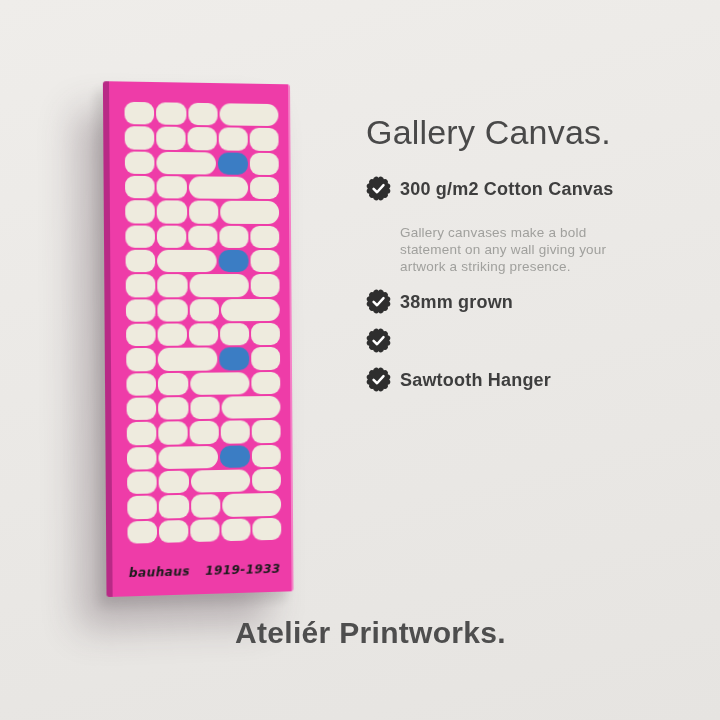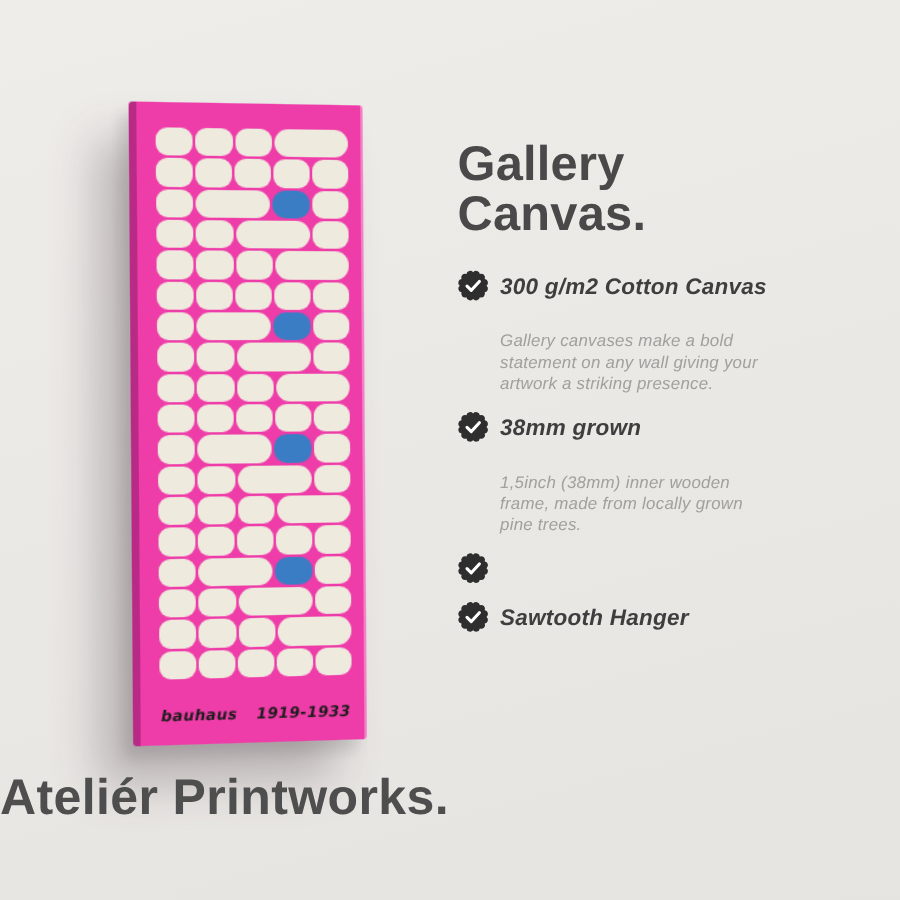--- a/index.html
+++ b/index.html
@@ -55,41 +55,41 @@
     position:absolute;left:16px;right:13px;bottom:16px;
     display:flex;justify-content:space-between;align-items:baseline;
     font-family:"DejaVu Sans",sans-serif;
     font-weight:bold;font-style:italic;
     font-size:12px;letter-spacing:0.4px;color:#1c1c1c;
   }
 
   
   .details{position:absolute;left:366px;top:112px;width:286px;}
   .details h1{
-    font-size:39px;font-weight:bold;color:var(--ink-dark);
+    font-size:34px;font-weight:normal;color:var(--ink-dark);
     letter-spacing:0.2px;line-height:40px;margin-bottom:26px;
   }
-  .feature{display:flex;gap:9px;margin-bottom:16px;font-style:italic;}
+  .feature{display:flex;gap:9px;margin-bottom:16px;}
   .feature.gap-before{margin-top:8px;}
   .badge{width:25px;height:25px;flex:none;margin-top:-2px;}
   .badge svg{display:block;width:25px;height:25px;}
   .ftext{width:252px;}
   .ftext h2{
     font-size:18px;font-weight:bold;color:var(--ink-title);
     letter-spacing:0.2px;line-height:22px;
   }
   .ftext p{
     margin-top:24px;font-size:13.5px;color:var(--ink-body);
     line-height:17px;letter-spacing:0.2px;white-space:pre-line;
   }
 
   
   .brand-footer{
-    position:absolute;top:616px;left:0;width:700px;text-align:left;
-    font-size:40px;font-weight:bold;color:#4e4e4e;letter-spacing:0.3px;
+    position:absolute;top:616px;left:0;width:700px;text-align:center;
+    font-size:30px;font-weight:bold;color:#4e4e4e;letter-spacing:0.3px;padding-left:41px;
   }
 </style>
 </head>
 <body>
 
 <div class="stage">
 
   <div class="canvas-wrap">
     <div class="canvas-front">
       <div class="pattern">
@@ -234,23 +234,20 @@
 
     <div class="feature">
       <span class="badge">
         <svg viewBox="0 0 24 24" aria-hidden="true">
           <path fill="#2e2e2e" d="M22.3 12 A2.9 2.9 0 0 1 20.92 17.15 A2.9 2.9 0 0 1 17.15 20.92 A2.9 2.9 0 0 1 12 22.3 A2.9 2.9 0 0 1 6.85 20.92 A2.9 2.9 0 0 1 3.08 17.15 A2.9 2.9 0 0 1 1.7 12 A2.9 2.9 0 0 1 3.08 6.85 A2.9 2.9 0 0 1 6.85 3.08 A2.9 2.9 0 0 1 12 1.7 A2.9 2.9 0 0 1 17.15 3.08 A2.9 2.9 0 0 1 20.92 6.85 A2.9 2.9 0 0 1 22.3 12 Z"></path>
           <path fill="none" stroke="#ffffff" stroke-width="2.4" stroke-linecap="round" stroke-linejoin="round" d="M7.3 12.4 L10.6 15.6 L16.8 8.8"></path>
         </svg>
       </span>
       <div class="ftext">
         <h2>38mm grown</h2>
-        <p>1,5inch (38mm) inner wooden
-frame, made from locally grown
-pine trees.</p>
       </div>
     </div>
 
     <div class="feature">
       <span class="badge">
         <svg viewBox="0 0 24 24" aria-hidden="true">
           <path fill="#2e2e2e" d="M22.3 12 A2.9 2.9 0 0 1 20.92 17.15 A2.9 2.9 0 0 1 17.15 20.92 A2.9 2.9 0 0 1 12 22.3 A2.9 2.9 0 0 1 6.85 20.92 A2.9 2.9 0 0 1 3.08 17.15 A2.9 2.9 0 0 1 1.7 12 A2.9 2.9 0 0 1 3.08 6.85 A2.9 2.9 0 0 1 6.85 3.08 A2.9 2.9 0 0 1 12 1.7 A2.9 2.9 0 0 1 17.15 3.08 A2.9 2.9 0 0 1 20.92 6.85 A2.9 2.9 0 0 1 22.3 12 Z"></path>
           <path fill="none" stroke="#ffffff" stroke-width="2.4" stroke-linecap="round" stroke-linejoin="round" d="M7.3 12.4 L10.6 15.6 L16.8 8.8"></path>
         </svg>
       </span>

